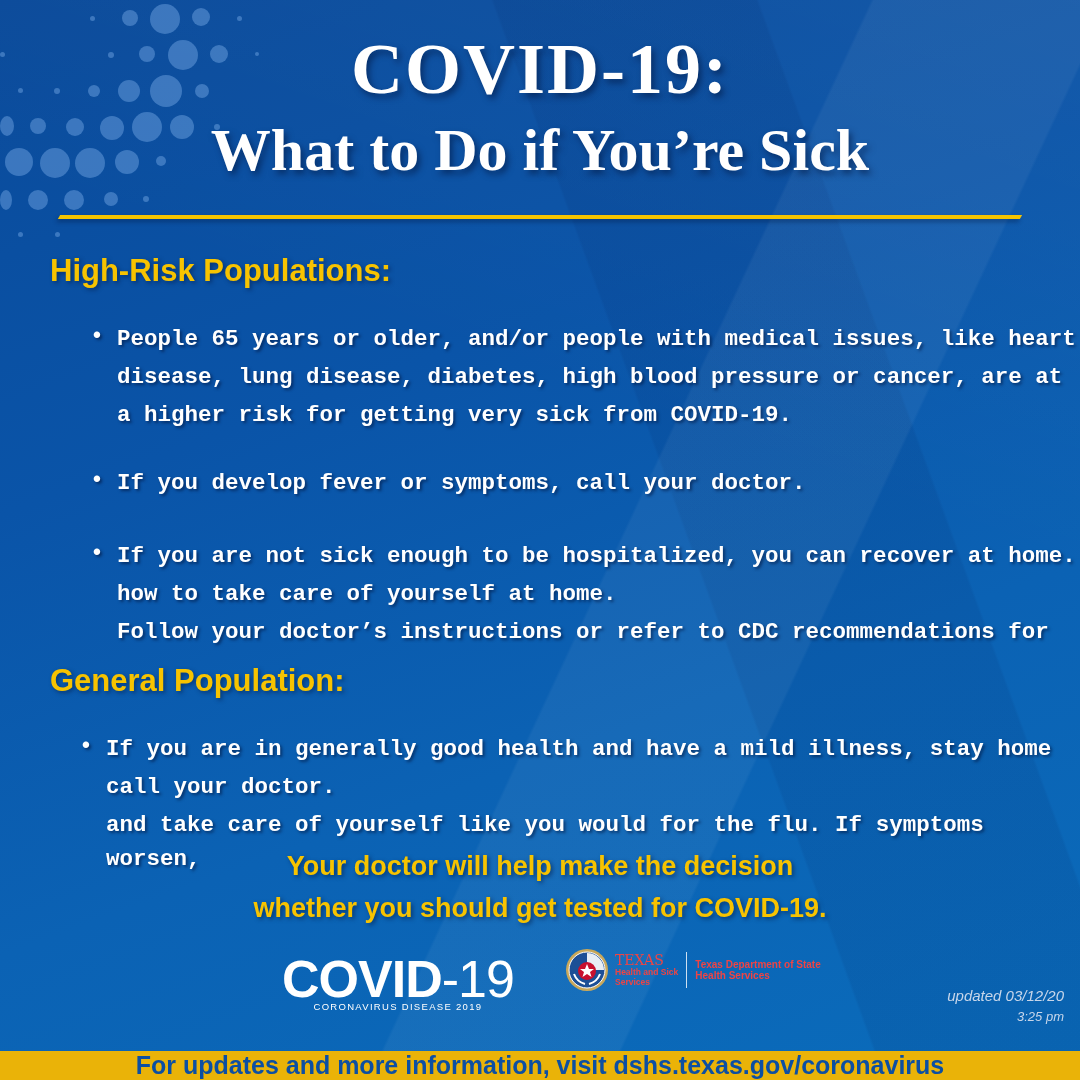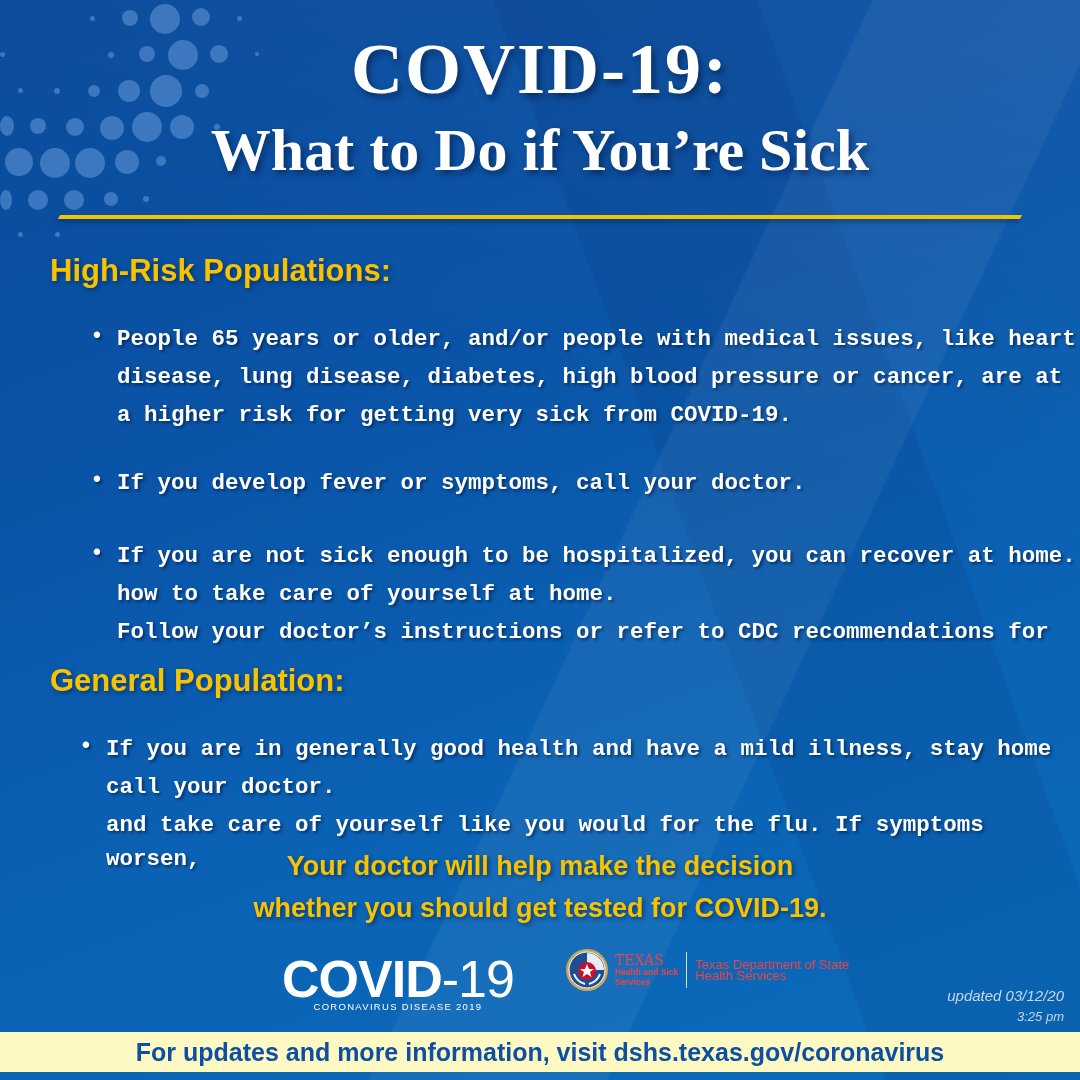--- a/index.html
+++ b/index.html
@@ -55,29 +55,29 @@
     }
     .logo-covid .big { font-size: 52px; font-weight: bold; letter-spacing: -1px; line-height: 38px; }
     .logo-covid .big .num { font-weight: normal; }
     .logo-covid .small { font-size: 9.5px; letter-spacing: 1.3px; margin-top: 3px; }
     .logo-texas { position: absolute; left: 565px; top: 948px; display: flex; align-items: center; color: #ef4444; }
     .seal { width: 44px; height: 44px; }
     .texas-block { margin-left: 6px; line-height: 1; }
     .texas-block .tx { font-family: "DejaVu Serif", serif; font-size: 14px; }
     .texas-block .hhs { font-size: 8.5px; font-weight: bold; line-height: 10px; }
     .vsep { width: 1px; height: 36px; background: rgba(255,255,255,0.8); margin: 0 8px; }
-    .dshs { font-size: 13px; font-weight: normal; line-height: 11px; }
+    .dshs { font-size: 10px; font-weight: bold; line-height: 11px; }
     .updated {
       position: absolute; right: 16px; top: 985px; text-align: right;
       color: #c7d6ea; font-style: italic; font-size: 15px; line-height: 21px;
     }
     .updated .time { font-size: 13px; }
     .footer {
-      position: absolute; left: 0; right: 0; bottom: 8px; height: 40px;
-      background: #fef9c3; display: flex; align-items: center; justify-content: center;
+      position: absolute; left: 0; right: 0; bottom: 0; height: 29px;
+      background: #eab308; display: flex; align-items: center; justify-content: center;
     }
     .footer span { color: #0c4fa3; font-weight: bold; font-size: 25px; }
   </style>
 </head>
 <body>
 
 <div class="facets"></div>
 
 <div class="dots">
   <span style="left:150px;top:4px;width:30px;height:30px"></span>

